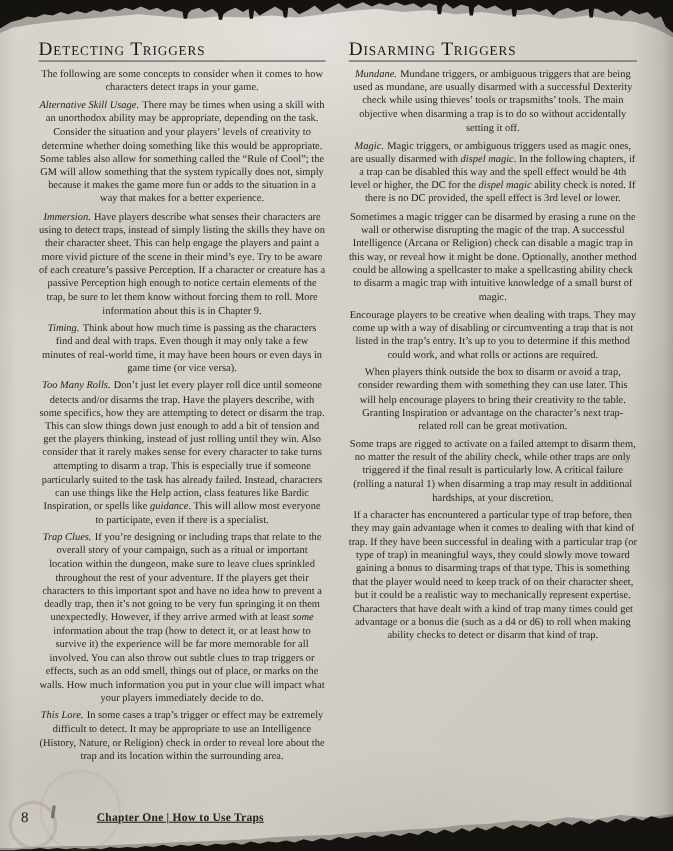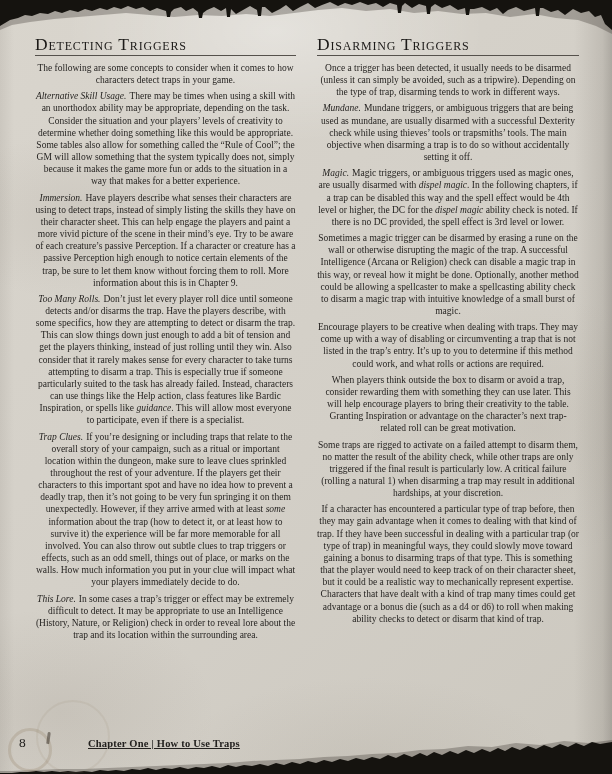--- a/index.html
+++ b/index.html
@@ -118,29 +118,29 @@
     <path fill="rgba(70,64,58,0.35)" d="M0,34 L612,34 L612,0 L588,3 L564,1 L540,5 L516,3 L492,7 L468,6 L444,9 L420,10 L396,13 L372,14 L348,16 L324,17 L300,19 L276,20 L252,21 L228,23 L204,24 L180,25 L156,26 L132,27 L108,28 L84,29 L60,29 L36,30 L12,31 L0,31 Z"></path>
     <path fill="#15130f" d="M0,34 L612,34 L612,2 L600,4 L592,2 L584,6 L576,3 L568,7 L560,4 L552,8 L544,5 L536,9 L528,6 L520,10 L512,7 L505,11 L498,8 L490,12 L482,9 L474,13 L466,10 L458,14 L450,11 L442,15 L434,12 L427,16 L420,13 L412,17 L404,14 L396,18 L388,15 L380,19 L372,17 L364,20 L356,18 L348,21 L340,19 L332,22 L324,20 L316,23 L308,21 L300,24 L292,22 L284,25 L276,23 L268,26 L260,24 L252,26 L244,25 L236,27 L228,25 L220,28 L212,26 L204,28 L196,27 L188,29 L180,27 L172,29 L164,28 L156,30 L148,28 L140,30 L132,29 L124,31 L116,30 L108,31 L100,30 L92,32 L84,31 L76,32 L68,31 L60,32 L52,31 L44,32 L36,31 L28,32 L20,32 L12,33 L0,33 Z"></path>
   </svg>
 
   <div class="col col-left">
     <div class="heading">Detecting Triggers</div>
     <hr class="heading-rule">
     <p class="para"><b class="lead"></b><span>The following are some concepts to consider when it comes to how characters detect traps in your game.</span></p>
     <p class="para"><b class="lead">Alternative Skill Usage.</b><span>There may be times when using a skill with an unorthodox ability may be appropriate, depending on the task. Consider the situation and your players’ levels of creativity to determine whether doing something like this would be appropriate. Some tables also allow for something called the “Rule of Cool”; the GM will allow something that the system typically does not, simply because it makes the game more fun or adds to the situation in a way that makes for a better experience.</span></p>
     <p class="para"><b class="lead">Immersion.</b><span>Have players describe what senses their characters are using to detect traps, instead of simply listing the skills they have on their character sheet. This can help engage the players and paint a more vivid picture of the scene in their mind’s eye. Try to be aware of each creature’s passive Perception. If a character or creature has a passive Perception high enough to notice certain elements of the trap, be sure to let them know without forcing them to roll. More information about this is in Chapter 9.</span></p>
+    <p class="para"><b class="lead">Timing.</b><span>Think about how much time is passing as the characters find and deal with traps. Even though it may only take a few minutes of real-world time, it may have been hours or even days in game time (or vice versa).</span></p>
     <p class="para"><b class="lead">Too Many Rolls.</b><span>Don’t just let every player roll dice until someone detects and/or disarms the trap. Have the players describe, with some specifics, how they are attempting to detect or disarm the trap. This can slow things down just enough to add a bit of tension and get the players thinking, instead of just rolling until they win. Also consider that it rarely makes sense for every character to take turns attempting to disarm a trap. This is especially true if someone particularly suited to the task has already failed. Instead, characters can use things like the Help action, class features like Bardic Inspiration, or spells like <i>guidance</i>. This will allow most everyone to participate, even if there is a specialist.</span></p>
     <p class="para"><b class="lead">Trap Clues.</b><span>If you’re designing or including traps that relate to the overall story of your campaign, such as a ritual or important location within the dungeon, make sure to leave clues sprinkled throughout the rest of your adventure. If the players get their characters to this important spot and have no idea how to prevent a deadly trap, then it’s not going to be very fun springing it on them unexpectedly. However, if they arrive armed with at least <i>some</i> information about the trap (how to detect it, or at least how to survive it) the experience will be far more memorable for all involved. You can also throw out subtle clues to trap triggers or effects, such as an odd smell, things out of place, or marks on the walls. How much information you put in your clue will impact what your players immediately decide to do.</span></p>
     <p class="para"><b class="lead">This Lore.</b><span>In some cases a trap’s trigger or effect may be extremely difficult to detect. It may be appropriate to use an Intelligence (History, Nature, or Religion) check in order to reveal lore about the trap and its location within the surrounding area.</span></p>
   </div>
 
   <div class="col col-right">
     <div class="heading">Disarming Triggers</div>
     <hr class="heading-rule">
-    <p class="para"><b class="lead"></b><span>Once a trigger has been detected, it usually needs to be disarmed (unless it can simply be avoided, such as a tripwire). Depending on the type of trap, disarming tends to work in different ways.</span></p>
     <p class="para"><b class="lead">Mundane.</b><span>Mundane triggers, or ambiguous triggers that are being used as mundane, are usually disarmed with a successful Dexterity check while using thieves’ tools or trapsmiths’ tools. The main objective when disarming a trap is to do so without accidentally setting it off.</span></p>
     <p class="para"><b class="lead">Magic.</b><span>Magic triggers, or ambiguous triggers used as magic ones, are usually disarmed with <i>dispel magic</i>. In the following chapters, if a trap can be disabled this way and the spell effect would be 4th level or higher, the DC for the <i>dispel magic</i> ability check is noted. If there is no DC provided, the spell effect is 3rd level or lower.</span></p>
     <p class="para"><b class="lead"></b><span>Sometimes a magic trigger can be disarmed by erasing a rune on the wall or otherwise disrupting the magic of the trap. A successful Intelligence (Arcana or Religion) check can disable a magic trap in this way, or reveal how it might be done. Optionally, another method could be allowing a spellcaster to make a spellcasting ability check to disarm a magic trap with intuitive knowledge of a small burst of magic.</span></p>
     <p class="para"><b class="lead"></b><span>Encourage players to be creative when dealing with traps. They may come up with a way of disabling or circumventing a trap that is not listed in the trap’s entry. It’s up to you to determine if this method could work, and what rolls or actions are required.</span></p>
     <p class="para"><b class="lead"></b><span>When players think outside the box to disarm or avoid a trap, consider rewarding them with something they can use later. This will help encourage players to bring their creativity to the table. Granting Inspiration or advantage on the character’s next trap-related roll can be great motivation.</span></p>
     <p class="para"><b class="lead"></b><span>Some traps are rigged to activate on a failed attempt to disarm them, no matter the result of the ability check, while other traps are only triggered if the final result is particularly low. A critical failure (rolling a natural 1) when disarming a trap may result in additional hardships, at your discretion.</span></p>
     <p class="para"><b class="lead"></b><span>If a character has encountered a particular type of trap before, then they may gain advantage when it comes to dealing with that kind of trap. If they have been successful in dealing with a particular trap (or type of trap) in meaningful ways, they could slowly move toward gaining a bonus to disarming traps of that type. This is something that the player would need to keep track of on their character sheet, but it could be a realistic way to mechanically represent expertise. Characters that have dealt with a kind of trap many times could get advantage or a bonus die (such as a d4 or d6) to roll when making ability checks to detect or disarm that kind of trap.</span></p>
   </div>
 
   <div class="ring-stain"></div>

